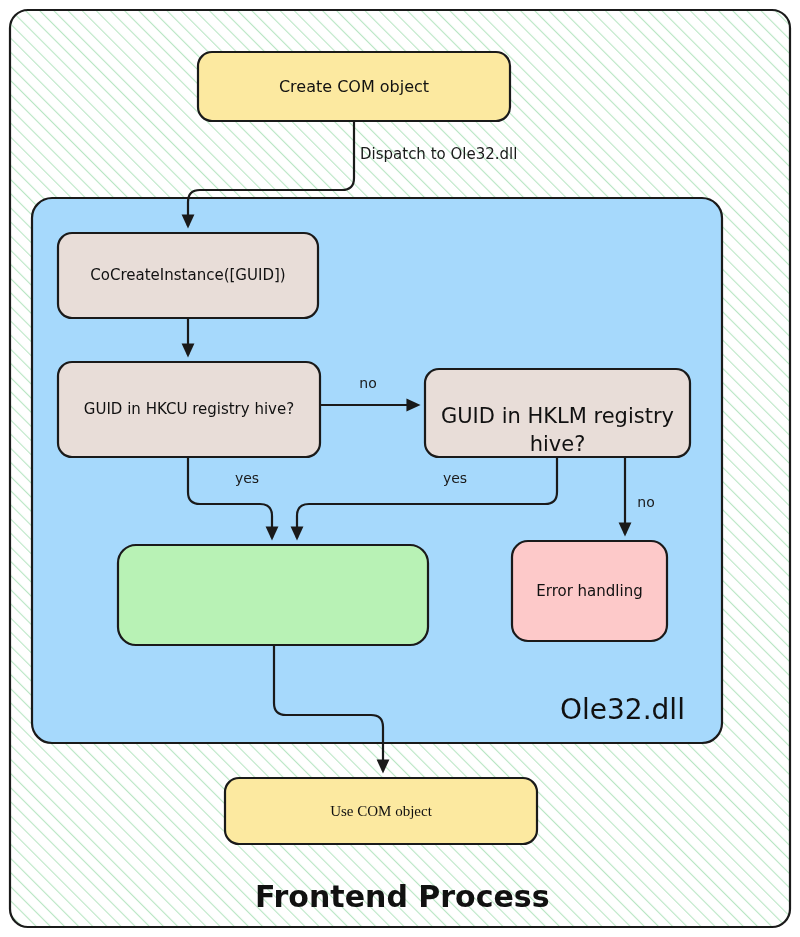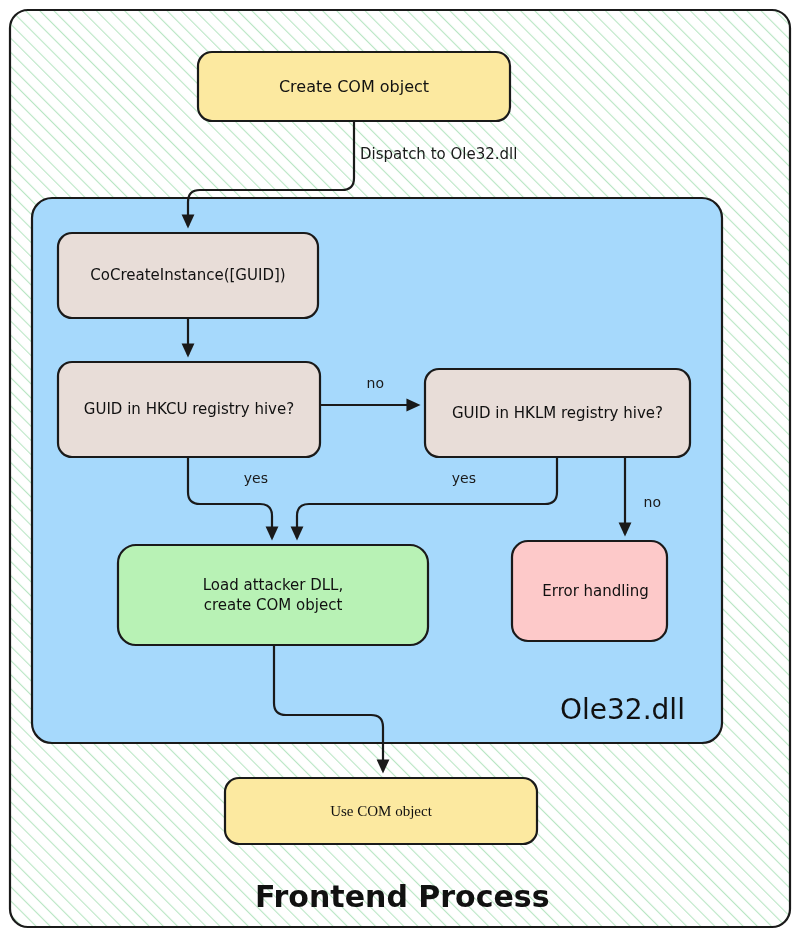--- a/index.html
+++ b/index.html
@@ -31,21 +31,21 @@
     justify-content: center;
     text-align: center;
     color: #111111;
     pointer-events: none;
     line-height: 1.35;
     white-space: pre-line;
   }
   .edge-label {
     position: absolute;
     color: #1a1a1a;
-    text-align: right;
+    text-align: center;
     pointer-events: none;
     white-space: nowrap;
   }
   .subgraph-title {
     position: absolute;
     color: #111111;
     white-space: nowrap;
     pointer-events: none;
     margin-top: 7px;
   }
@@ -134,32 +134,30 @@
   <div class="node-label" style="left:198px; top:52px; width:312px; height:69px; font-size:16px;">Create COM object</div>
 
   <div class="edge-label" style="left:360px; top:145px; font-size:15px;">Dispatch to Ole32.dll</div>
 
   <div class="node-label" style="left:58px; top:362px; width:262px; height:95px; font-size:15px;">GUID in HKCU registry hive?</div>
 
   <div class="node-label" style="left:58px; top:233px; width:260px; height:85px; font-size:15px;">CoCreateInstance([GUID])</div>
 
   <div class="edge-label" style="left:352px; top:375px; width:32px; font-size:14px;">no</div>
 
-  <div class="node-label" style="left:425px; top:369px; width:265px; height:88px; font-size:15px;">GUID in HKLM registry hive?</div>
+  <div class="node-label" style="left:425px; top:386px; width:265px; height:88px; font-size:21px;">GUID in HKLM registry hive?</div>
 
   <div class="edge-label" style="left:226px; top:470px; width:42px; font-size:14px;">yes</div>
 
   <div class="edge-label" style="left:434px; top:470px; width:42px; font-size:14px;">yes</div>
 
   <div class="edge-label" style="left:631px; top:494px; width:30px; font-size:14px;">no</div>
 
-  <div class="node-label" style="left:118px; top:545px; width:310px; height:100px; font-size:15px;">Load attacker DLL,
-create COM object</div>
 
-  <div class="node-label" style="left:512px; top:541px; width:155px; height:100px; font-size:15px;margin-left:6px;">Error handling</div>
+  <div class="node-label" style="left:512px; top:541px; width:155px; height:100px; font-size:15px;">Error handling</div>
 
   <div class="subgraph-title" style="left:560px; top:686px; font-size:28px;">Ole32.dll</div>
 
   <div class="node-label" style="left:225px; top:778px; width:312px; height:66px; font-size:15px;font-family:Liberation Serif, serif;">Use COM object</div>
 
   <div class="subgraph-title" style="left:255px; top:872px; font-size:30px;font-weight:bold;">Frontend Process</div>
 
 </div>
 
 </body></html>

